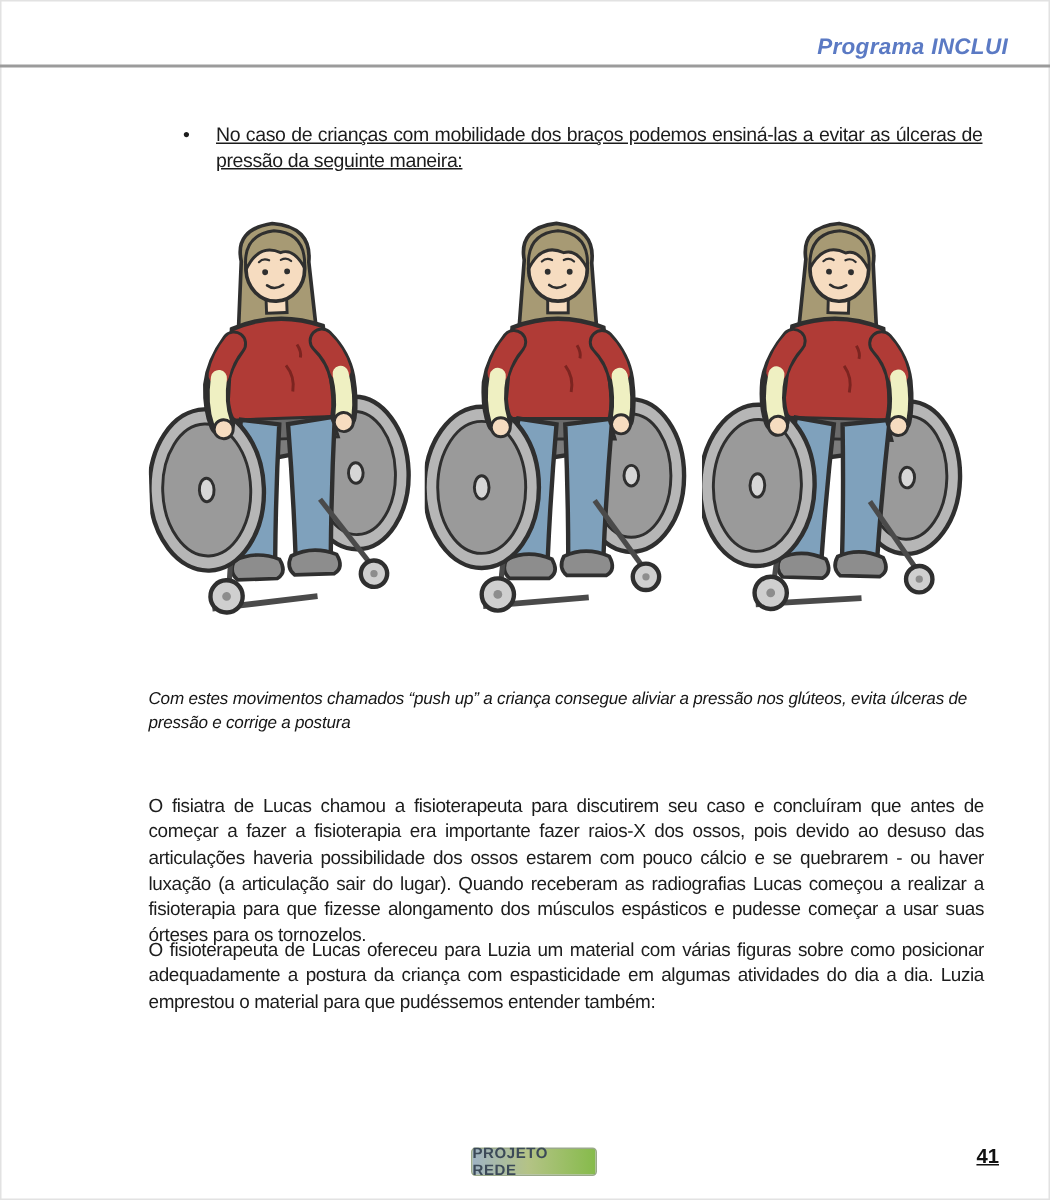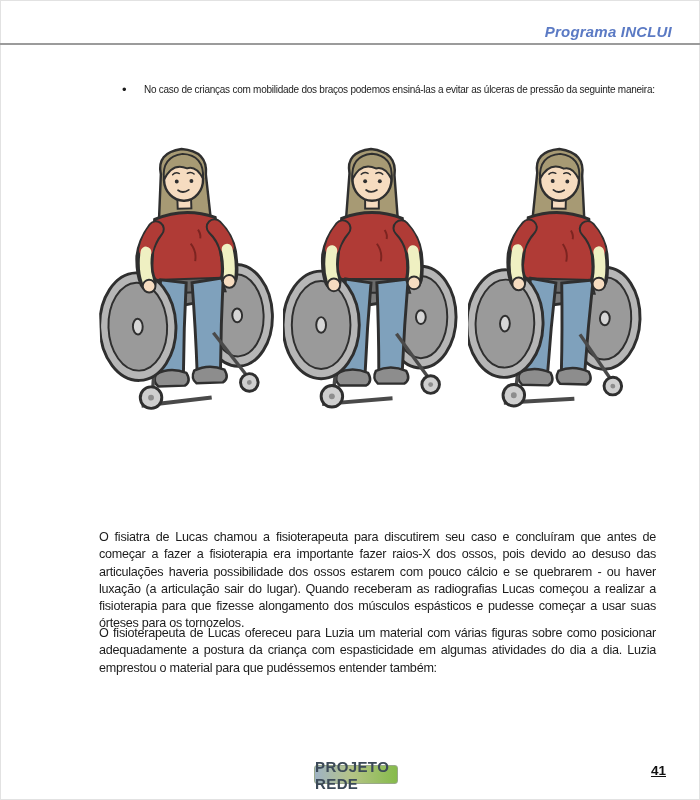--- a/index.html
+++ b/index.html
@@ -26,22 +26,23 @@
   }
   .bullet-item {
     position: absolute; top: 81px; left: 122px; width: 533px;
     display: flex; gap: 9px;
   }
   .bullet-marker {
     flex: none; width: 13px;
     font-size: 13px; line-height: 17px;
   }
   .bullet-text {
-    font-size: 10px; line-height: 17px; letter-spacing: -0.25px;
+    font-size: 13px; line-height: 17px; letter-spacing: -0.25px;
     text-align: justify;
+    text-decoration: underline;
   }
   .figure-row {
     position: absolute; top: 132px; left: 98px; width: 546px; height: 300px;
     display: flex; justify-content: space-between;
   }
   .figure-row svg { display: block; }
   .figure-caption {
     position: absolute; top: 459px; left: 99px; width: 557px;
     font-size: 11.4px; font-style: italic; line-height: 15.5px;
     letter-spacing: -0.15px; color: #161616;
@@ -52,21 +53,21 @@
     text-align: justify;
   }
   .p1 { top: 529px; }
   .p2 { top: 625px; }
   .footer-logo {
     position: absolute; left: 314px; top: 765px;
     width: 82px; height: 17px;
     background: linear-gradient(90deg, #9fb3c4 0%, #b4c386 45%, #86bb4b 100%);
     border: 1px solid #9aa98a; border-radius: 3px;
     display: flex; align-items: center; justify-content: center;
-    font-size: 15px; font-weight: bold; color: #3c4a58; letter-spacing: 0.4px;
+    font-size: 10px; font-weight: bold; color: #3c4a58; letter-spacing: 0.4px;
   }
   .page-number {
     position: absolute; top: 763px; right: 34px;
     font-size: 13.5px; font-weight: bold; color: #111; text-decoration: underline;
   }
   .defs-holder { position: absolute; width: 0; height: 0; overflow: hidden; }
 </style>
 </head>
 <body>
 
@@ -150,20 +151,21 @@
       <use href="#wc" width="176" height="292" transform="rotate(-2 88 146)"></use>
     </svg>
     <svg width="176" height="292" role="img" aria-label="Criança de camiseta vermelha em cadeira de rodas apoiando as mãos nas rodas (push up) — posição 2">
       <use href="#wc" width="176" height="292"></use>
     </svg>
     <svg width="176" height="292" role="img" aria-label="Criança de camiseta vermelha em cadeira de rodas apoiando as mãos nas rodas (push up) — posição 3">
       <use href="#wc" width="176" height="292" transform="rotate(1.5 88 146)"></use>
     </svg>
   </div>
 
+  <div class="figure-caption">Com estes movimentos chamados “push up” a criança consegue aliviar a pressão nos glúteos, evita úlceras de pressão e corrige a postura</div>
 
   <div class="body-paragraph p1">O fisiatra de Lucas chamou a fisioterapeuta para discutirem seu caso e concluíram que antes de começar a fazer a fisioterapia era importante fazer raios-X dos ossos, pois devido ao desuso das articulações haveria possibilidade dos ossos estarem com pouco cálcio e se quebrarem - ou haver luxação (a articulação sair do lugar). Quando receberam as radiografias Lucas começou a realizar a fisioterapia para que fizesse alongamento dos músculos espásticos e pudesse começar a usar suas órteses para os tornozelos.</div>
   <div class="body-paragraph p2">O fisioterapeuta de Lucas ofereceu para Luzia um material com várias figuras sobre como posicionar adequadamente a postura da criança com espasticidade em algumas atividades do dia a dia. Luzia emprestou o material para que pudéssemos entender também:</div>
 
   <div class="footer-logo">PROJETO REDE</div>
   <div class="page-number">41</div>
 
 </div>
 
 </body></html>

